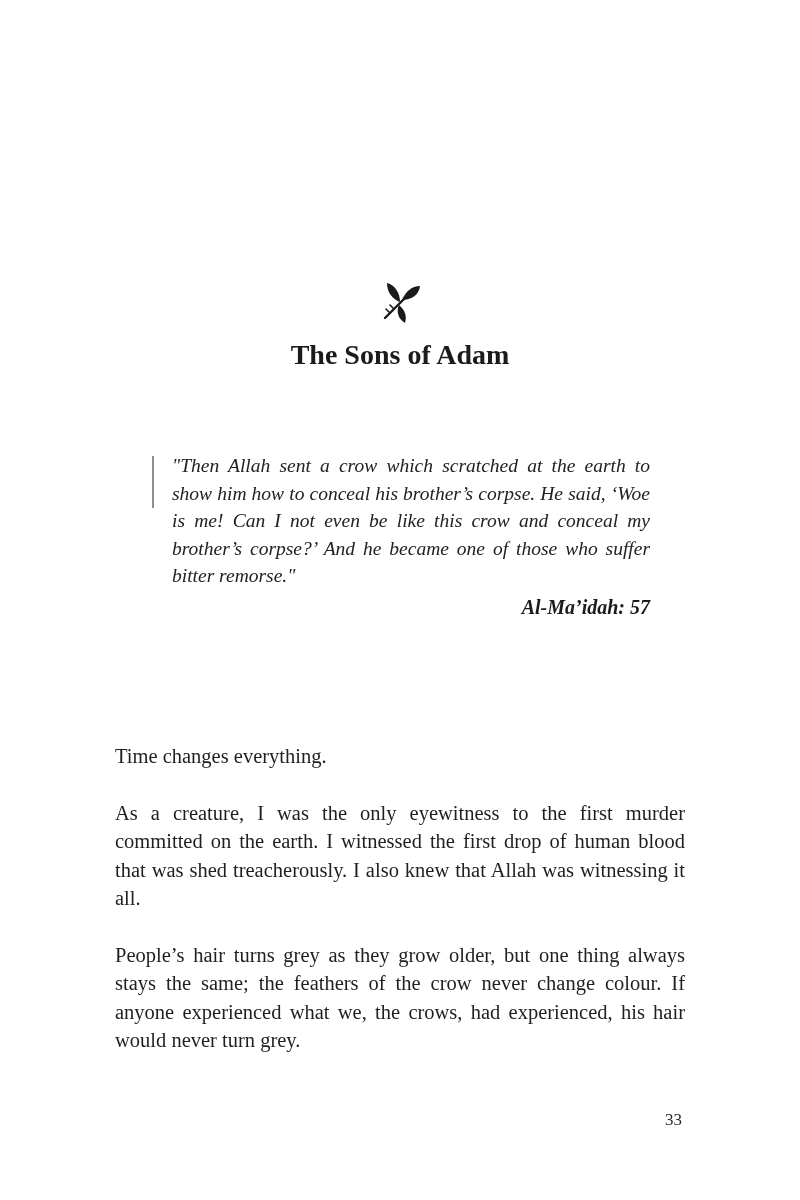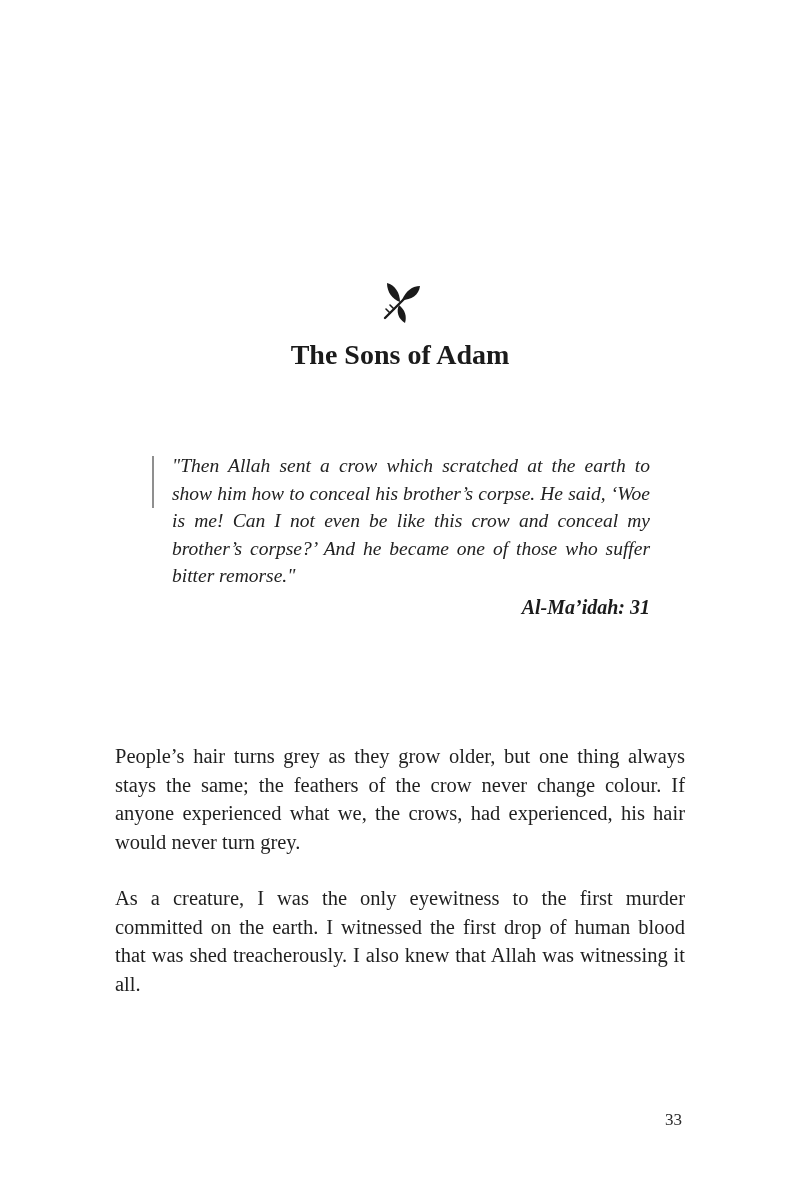--- a/index.html
+++ b/index.html
@@ -113,22 +113,23 @@
 
   <h1 class="chapter-title">
     <span>The Sons of Adam</span><br>
   </h1>
 
   <div class="quote-block">
     <div class="quote-rule"></div>
     <p class="quote-text">"Then Allah sent a crow which scratched at the earth to show him how to conceal his brother’s corpse. He said, ‘Woe is me! Can I not even be like this crow and conceal my brother’s corpse?’ And he became one of those who suffer bitter remorse."</p>
   </div>
 
-  <div class="attribution">Al-Ma’idah: 31</div>
+  <div class="attribution">Al-Ma’idah: 57</div>
 
   <div class="body-text">
+    <p class="first">Time changes everything.</p>
+    <p>As a creature, I was the only eyewitness to the first murder committed on the earth. I witnessed the first drop of human blood that was shed treacherously. I also knew that Allah was witnessing it all.</p>
     <p>People’s hair turns grey as they grow older, but one thing always stays the same; the feathers of the crow never change colour. If anyone experienced what we, the crows, had experienced, his hair would never turn grey.</p>
-    <p>As a creature, I was the only eyewitness to the first murder committed on the earth. I witnessed the first drop of human blood that was shed treacherously. I also knew that Allah was witnessing it all.</p>
   </div>
 
   <div class="page-number">33</div>
 
 </div>
 
 </body></html>

